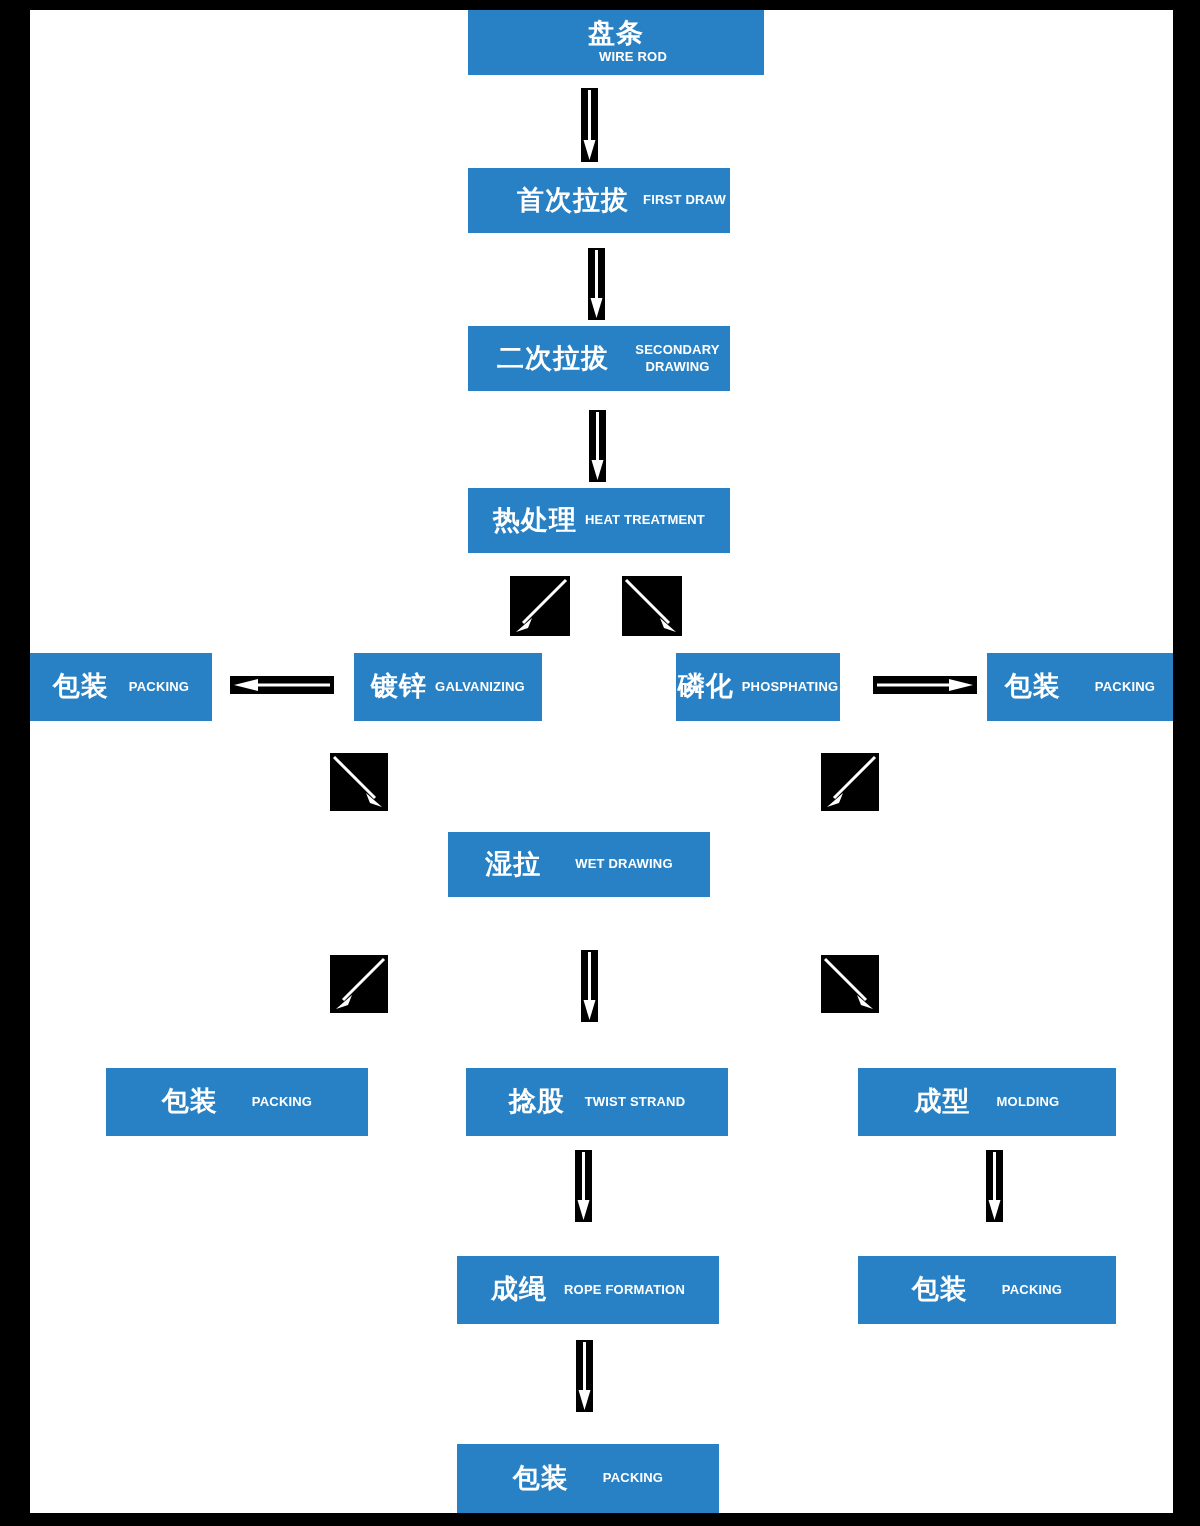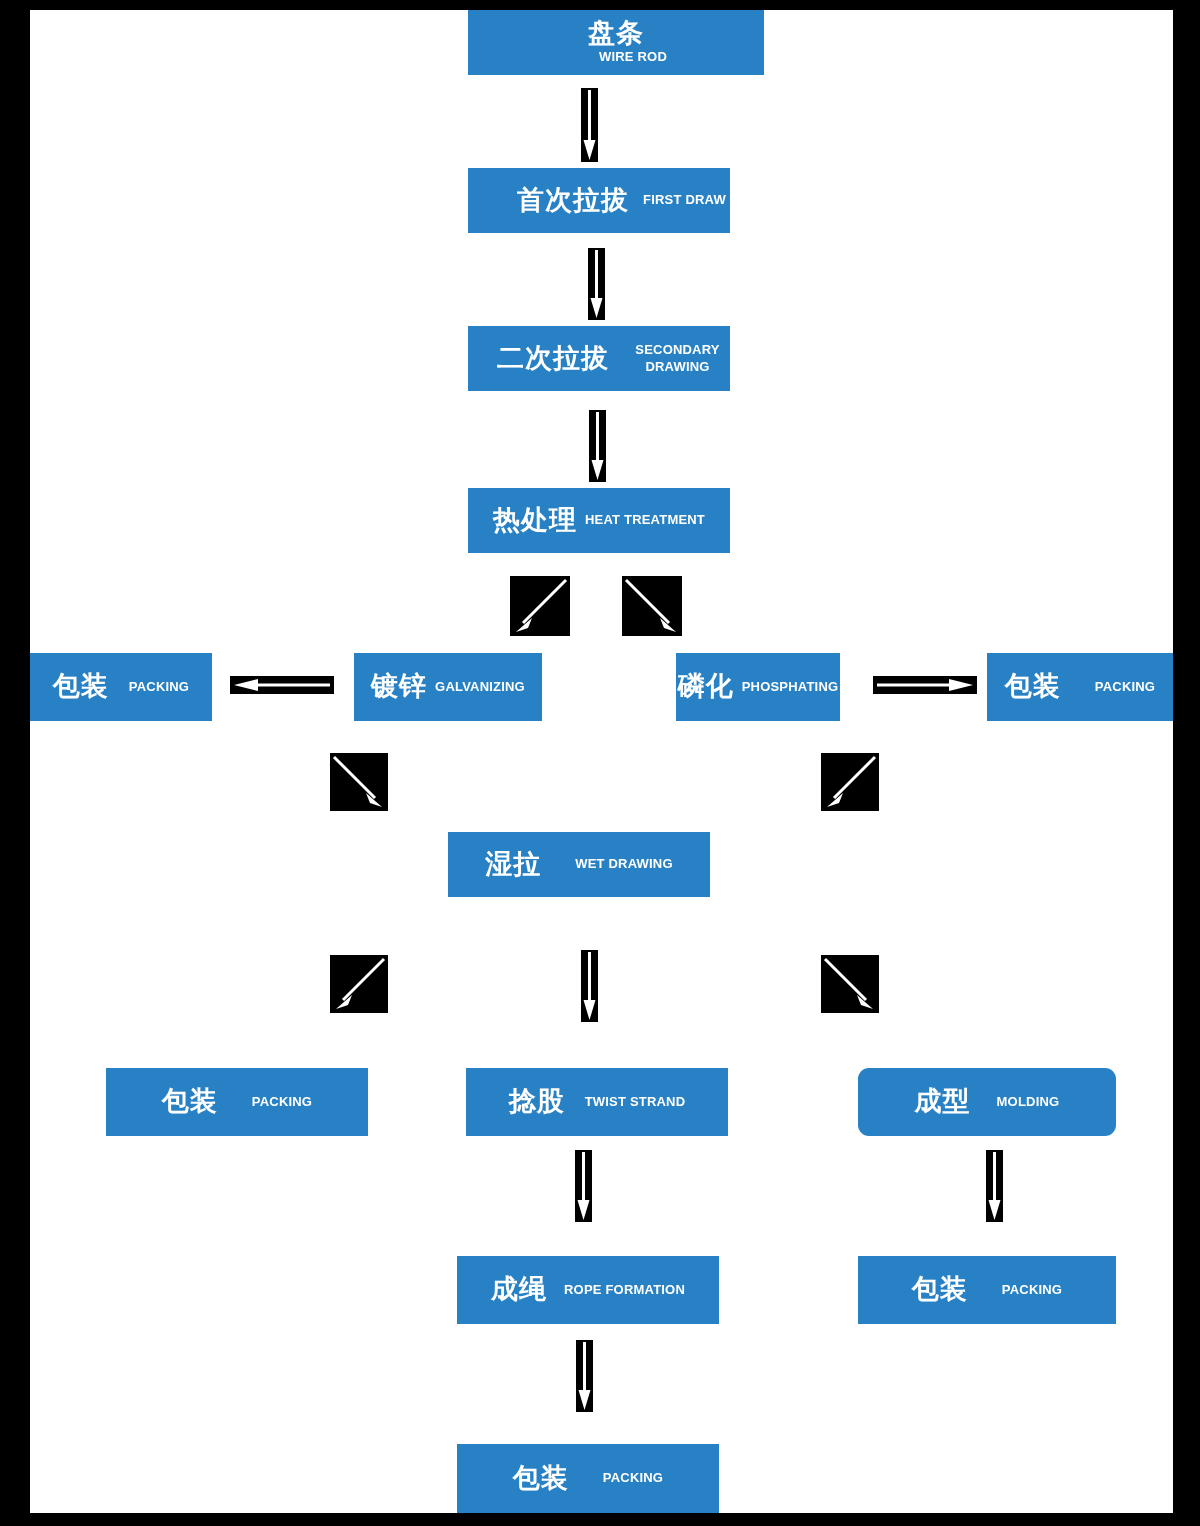--- a/index.html
+++ b/index.html
@@ -208,21 +208,21 @@
   <div class="box gap-34" style="left:106px; top:1068px; width:262px; height:68px;">
     <span class="cn">包装</span>
     <span class="en">PACKING</span>
   </div>
 
   <div class="box gap-20" style="left:466px; top:1068px; width:262px; height:68px;">
     <span class="cn">捻股</span>
     <span class="en">TWIST STRAND</span>
   </div>
 
-  <div class="box gap-26" style="left:858px; top:1068px; width:258px; height:68px;border-radius:11px;">
+  <div class="box gap-26" style="left:858px; top:1068px; width:258px; height:68px;">
     <span class="cn">成型</span>
     <span class="en">MOLDING</span>
   </div>
 
   <div class="arrow" style="left:575px; top:1150px; width:17px; height:72px;">
     <svg width="17" height="72" viewBox="0 0 17 72" aria-hidden="true">
       <path d="M8.5 2 L8.5 56" stroke="#ffffff" stroke-width="3" fill="none"></path>
       <path d="M2.5 50 L14.5 50 L8.5 70 Z" fill="#ffffff"></path>
     </svg>
   </div>

